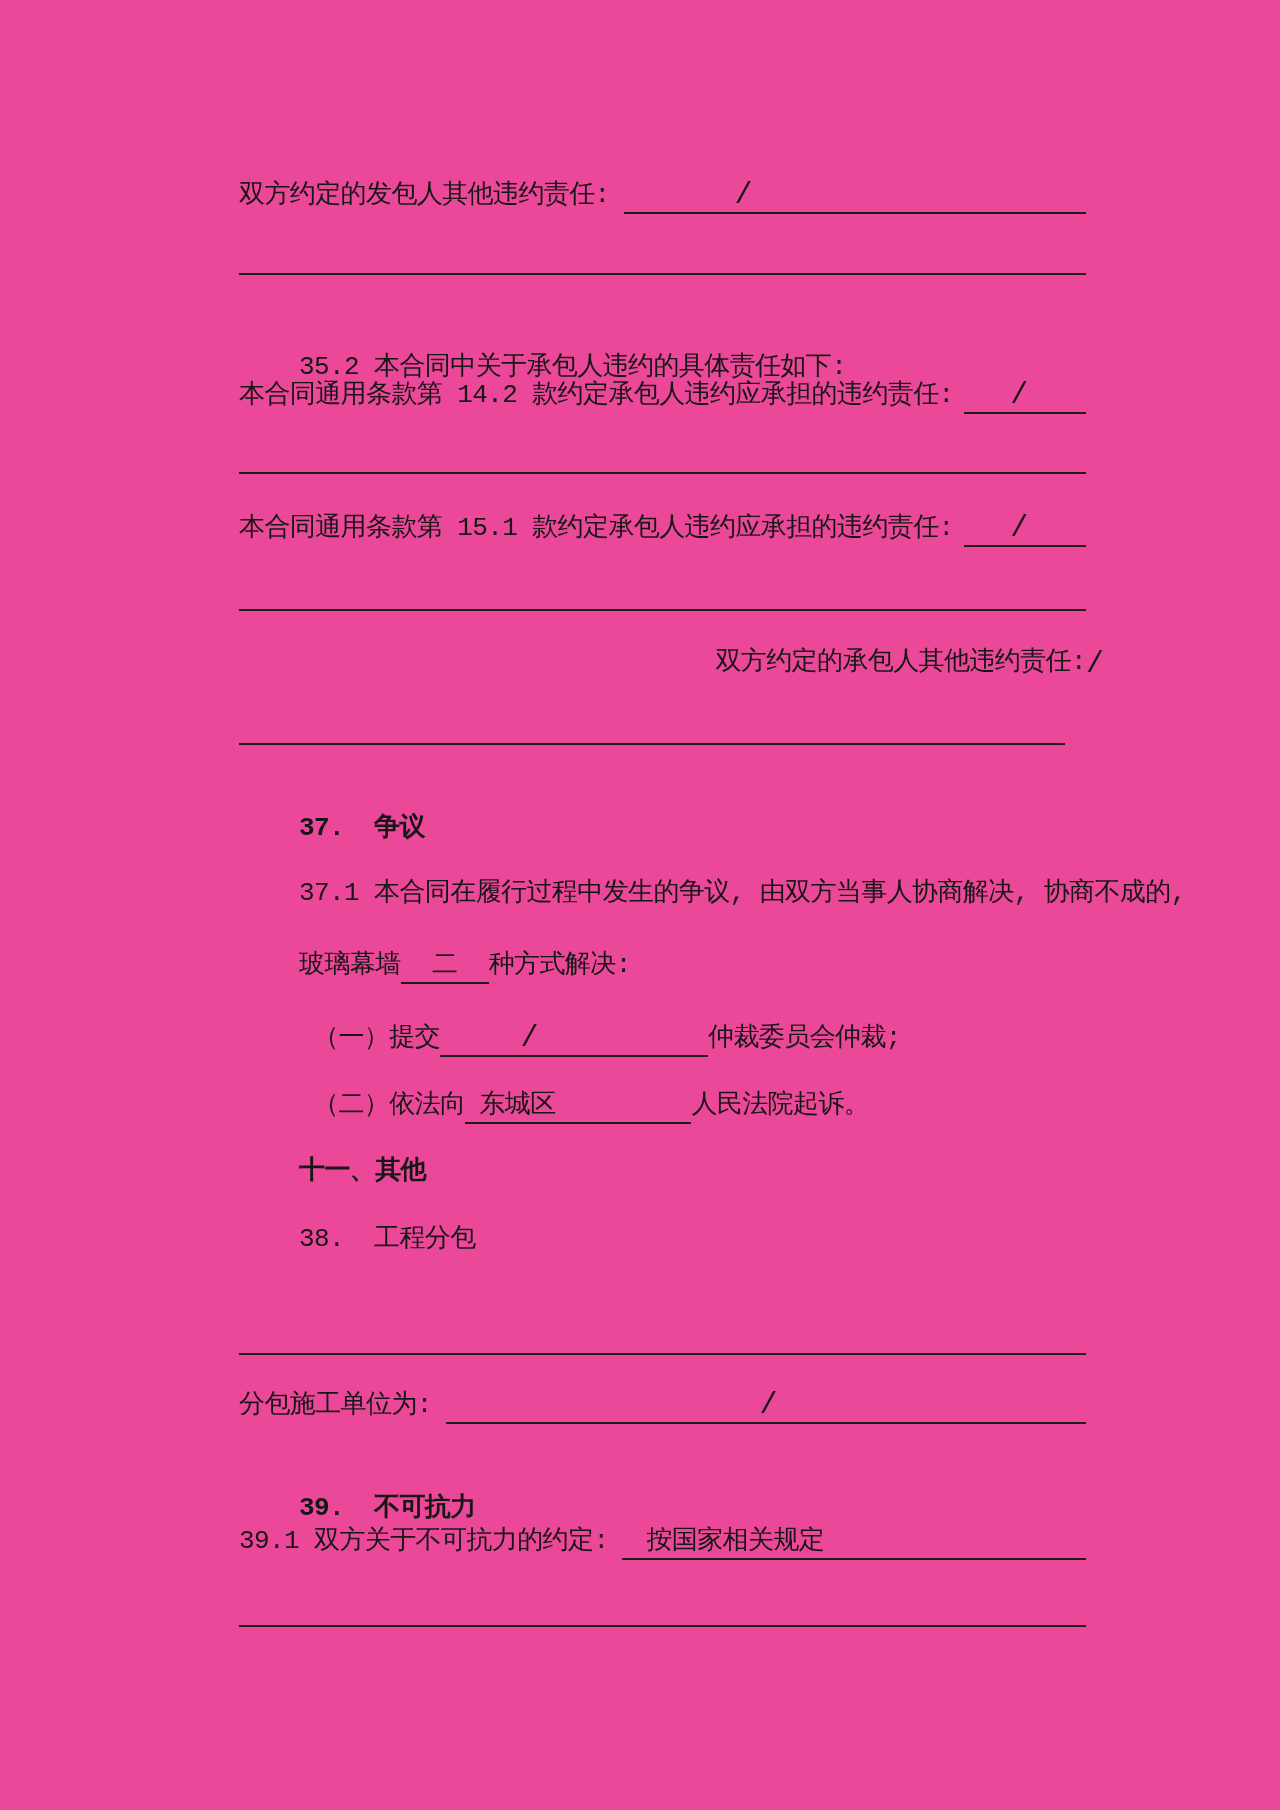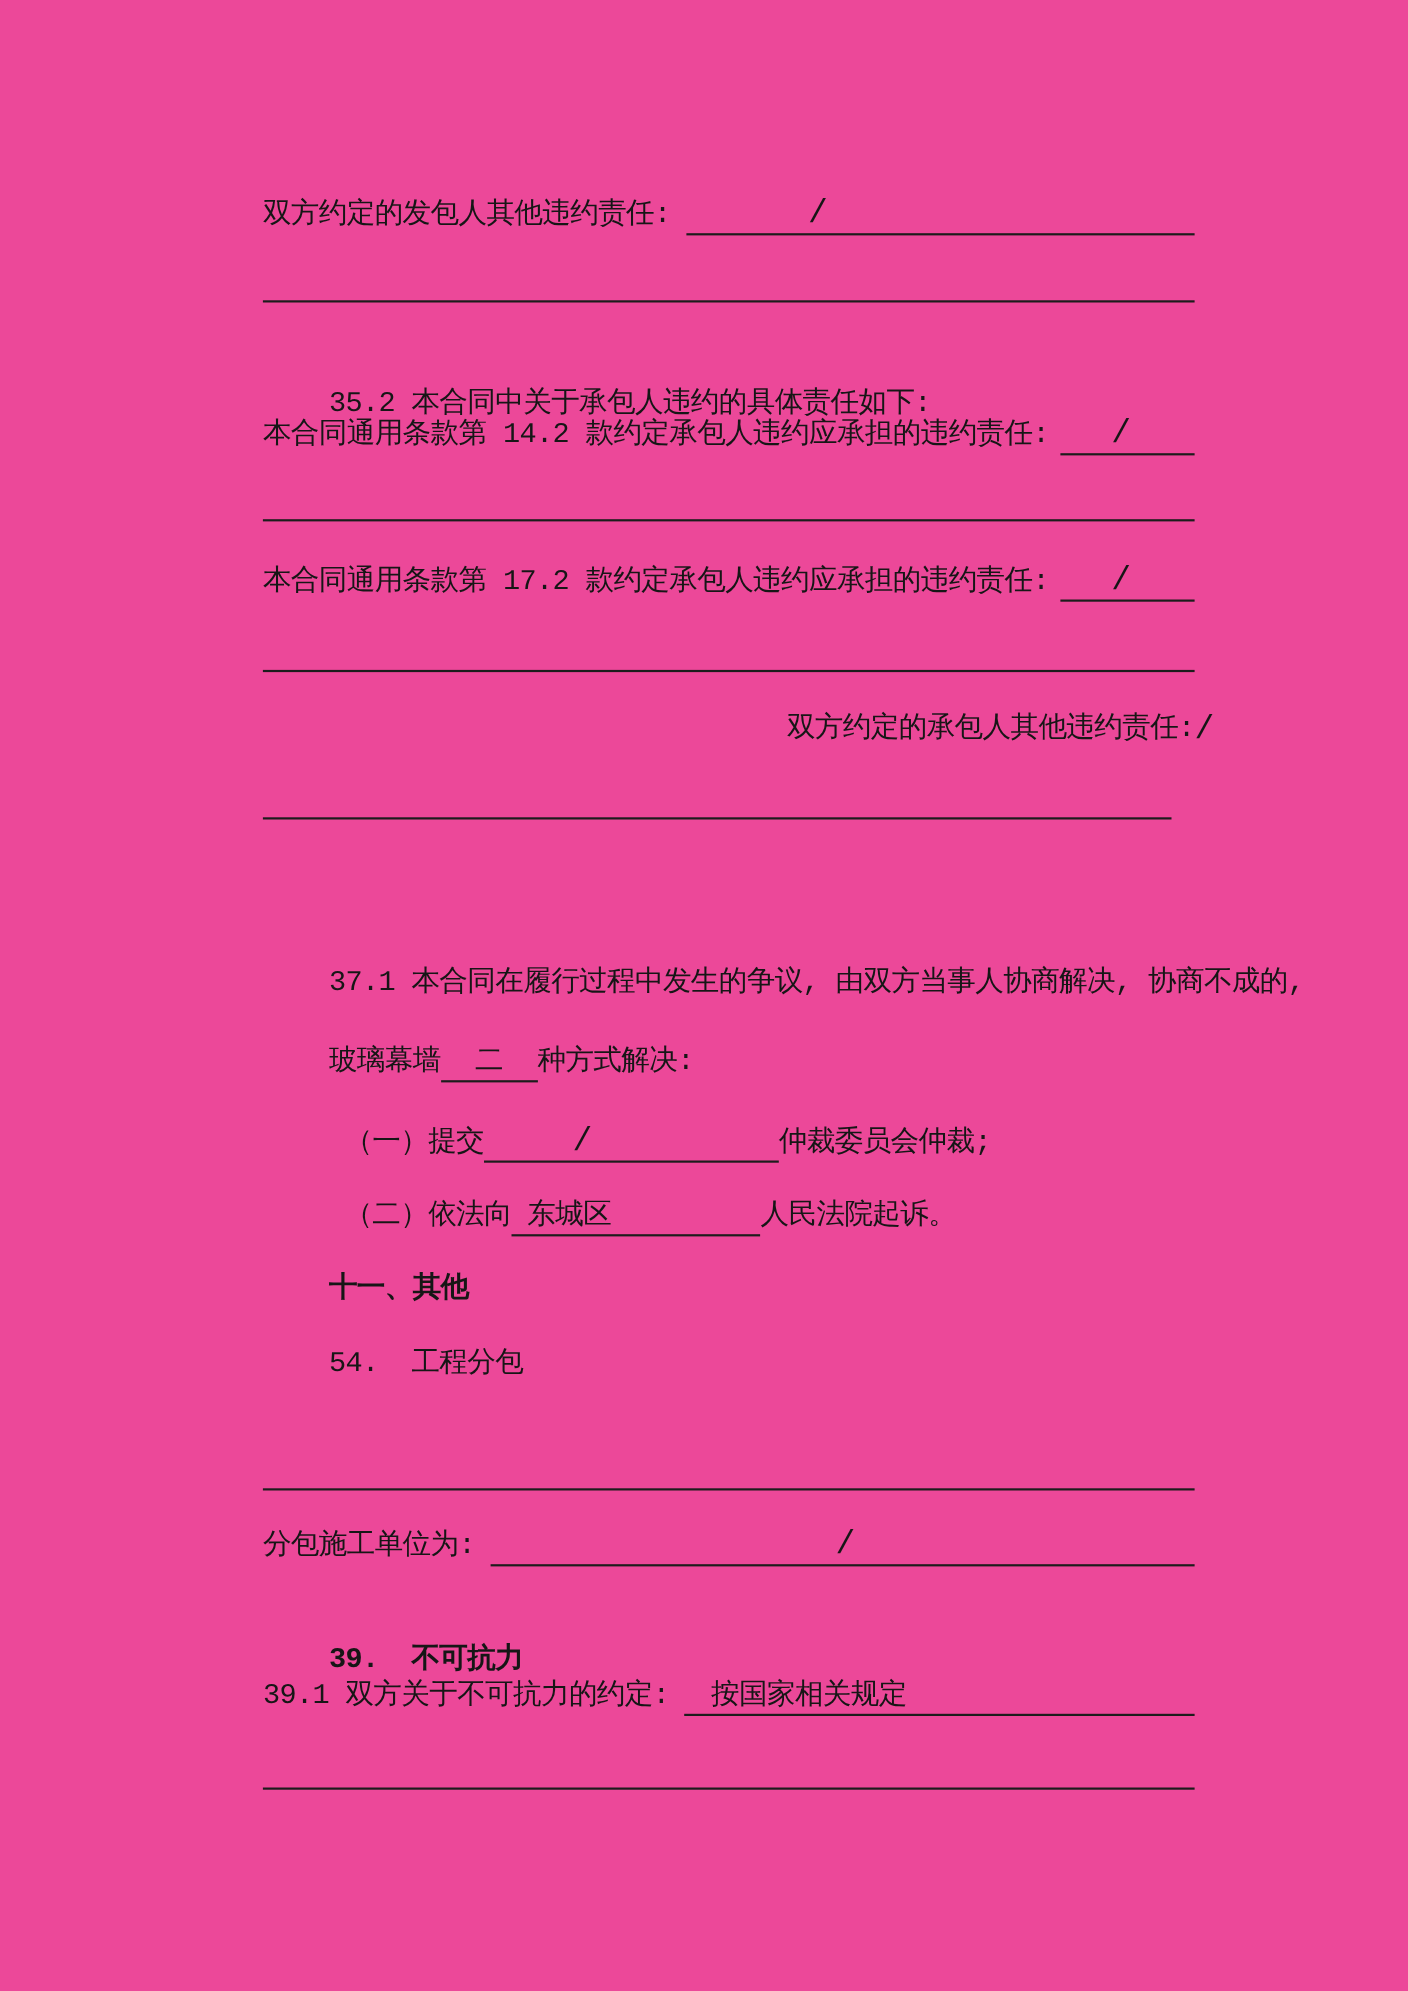--- a/index.html
+++ b/index.html
@@ -75,33 +75,36 @@
   </div>
 
   <div class="row flexrow" style="top:376px;">
     <span class="t">本合同通用条款第 14.2 款约定承包人违约应承担的违约责任:</span>
     <span class="blank gap10" style="min-width:120px;"><span class="slash" style="left:38%;">/</span></span>
   </div>
 
   <div class="rule" style="top:472px;"></div>
 
   <div class="row flexrow" style="top:509px;">
-    <span class="t">本合同通用条款第 17.2 款约定承包人违约应承担的违约责任:</span>
+    <span class="t">本合同通用条款第 15.1 款约定承包人违约应承担的违约责任:</span>
     <span class="blank gap10" style="min-width:120px;"><span class="slash" style="left:38%;">/</span></span>
   </div>
 
   <div class="rule" style="top:609px;"></div>
 
   <div class="row flexrow" style="top:643px;flex-direction:column;">
     <span class="t">双方约定的承包人其他违约责任:</span>
     <span class="blank gap14"><span class="slash" style="left:40%;">/</span></span>
   </div>
 
   <div class="rule" style="top:743px;width:826px;"></div>
 
+  <div class="row bold" style="top:771px;">
+    <span class="t">37.  争议</span>
+  </div>
 
   <div class="row" style="top:836px;">
     <span class="t">37.1 本合同在履行过程中发生的争议, 由双方当事人协商解决, 协商不成的,</span>
   </div>
 
   <div class="row" style="top:908px;">
     <span class="t">玻璃幕墙</span><span class="blank fixed fill-center" style="width:88px;"><span>二</span></span><span class="t">种方式解决:</span>
   </div>
 
   <div class="row indent" style="top:981px;">
@@ -110,21 +113,21 @@
 
   <div class="row bold" style="top:1114px;">
     <span class="t">十一、其他</span>
   </div>
 
   <div class="row indent" style="top:1048px;">
     <span class="t">（二）依法向</span><span class="blank fixed pad14" style="width:226px;"><span>东城区</span></span><span class="t">人民法院起诉。</span>
   </div>
 
   <div class="row" style="top:1182px;">
-    <span class="t">54.  工程分包</span>
+    <span class="t">38.  工程分包</span>
   </div>
 
 
   <div class="rule" style="top:1353px;"></div>
 
   <div class="row flexrow" style="top:1386px;text-align:center;">
     <span class="t">分包施工单位为:</span>
     <span class="blank gap14"><span class="slash" style="left:49%;">/</span></span>
   </div>
 

